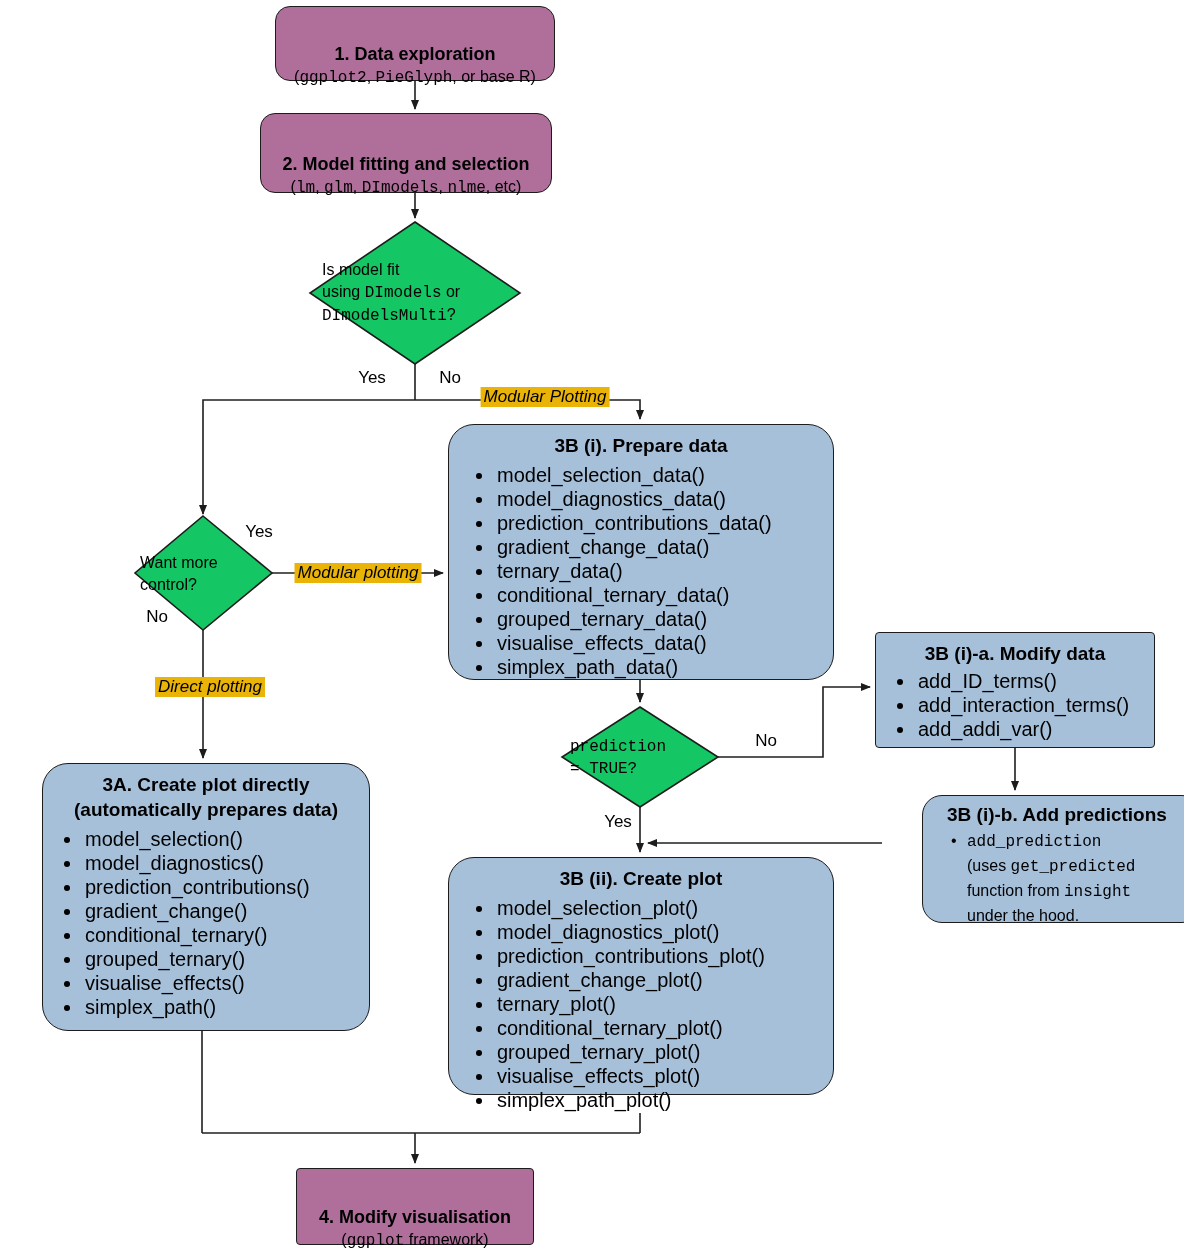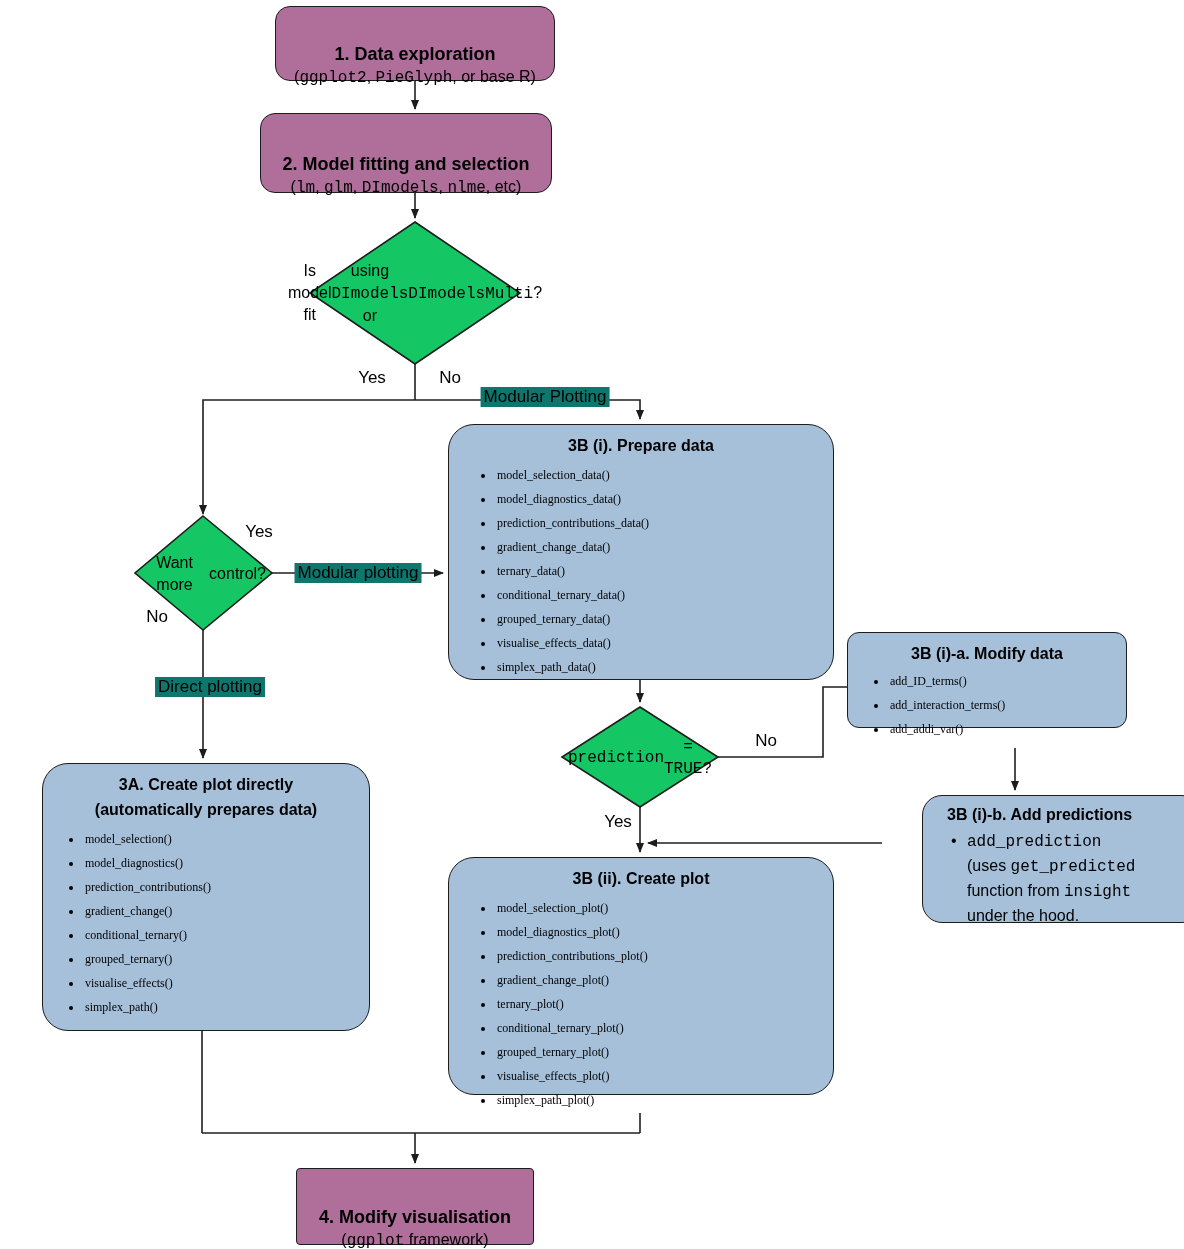--- a/index.html
+++ b/index.html
@@ -8,29 +8,29 @@
   }
   *{box-sizing:border-box;}
   body{margin:0;background:#ffffff;font-family:"Liberation Sans",sans-serif;color:#000;}
   #canvas{position:relative;width:1184px;height:1249px;background:#fff;overflow:hidden;}
   svg.layer{position:absolute;left:0;top:0;width:1184px;height:1249px;}
   .edge{stroke:var(--line);stroke-width:1.6;fill:none;}
   .diamond{fill:var(--green);stroke:var(--border);stroke-width:1.6;}
   .node{position:absolute;border:1.7px solid var(--border);}
   .purple-box{background:var(--purple);border-radius:15px;display:flex;flex-direction:column;justify-content:center;align-items:center;text-align:center;padding:4px 8px;}
   .blue-box{background:var(--blue);border-radius:26px;padding:8px 10px 6px 10px;}
-  .node-title{font-weight:bold;font-size:16px;line-height:25px;text-align:center;}
+  .node-title{font-weight:bold;font-size:19px;line-height:25px;text-align:center;}
   .purple-box .node-title{font-size:18px;line-height:24px;margin-top:44px;}
   .node-sub{font-size:16px;line-height:22px;}
   .mono{font-family:"Liberation Mono","DejaVu Sans Mono",monospace;}
-  ul.fn-list{margin:5px 0 0 0;padding-left:36px;font-family:Liberation Serif, serif;font-size:12px;line-height:24px;}
+  ul.fn-list{margin:5px 0 0 0;padding-left:36px;font-family:Liberation Sans, sans-serif;font-size:20px;line-height:24px;}
   ul.fn-list li{padding-left:2px;}
-  .diamond-label{position:absolute;display:flex;flex-direction:row;justify-content:center;align-items:center;text-align:center;font-size:16px;line-height:22px;}
+  .diamond-label{position:absolute;display:flex;flex-direction:column;justify-content:center;align-items:flex-start;text-align:center;font-size:16px;line-height:22px;}
   .edge-label{position:absolute;font-size:17px;line-height:20px;white-space:nowrap;transform:translateX(-50%);}
-  .on-line{background:#0f766e;padding:0 3px;}
+  .on-line{background:#eab308;padding:0 3px;font-style:italic;}
   .hang{margin:2px 0 0 0;padding-left:20px;}
   .hang .bullet{position:absolute;margin-left:-16px;}
   .addpred-body{font-size:16px;line-height:23px;}
 </style>
 </head>
 <body>
 
 <div id="canvas">
 
   <svg class="layer" viewBox="0 0 1184 1249">
@@ -96,21 +96,21 @@
         <li>prediction_contributions_data()</li>
         <li>gradient_change_data()</li>
         <li>ternary_data()</li>
         <li>conditional_ternary_data()</li>
         <li>grouped_ternary_data()</li>
         <li>visualise_effects_data()</li>
         <li>simplex_path_data()</li>
       </ul>
   </div>
 
-  <div class="node blue-box" style="left:847px;top:632px;width:280px;height:96px;border-radius:12px;">
+  <div class="node blue-box" style="left:875px;top:632px;width:280px;height:116px;border-radius:4px;">
     <div class="node-title">3B (i)-a. Modify data</div>
     <ul class="fn-list" style="padding-left:30px;margin-top:3px;">
         <li>add_ID_terms()</li>
         <li>add_interaction_terms()</li>
         <li>add_addi_var()</li>
       </ul>
   </div>
 
   <div class="node blue-box" style="left:882px;top:795px;width:280px;height:128px;border-radius:20px;padding:6px 10px;margin-left:40px;">
     <div class="node-title" style="text-align:left;padding-left:14px;">3B (i)-b. Add predictions</div>

